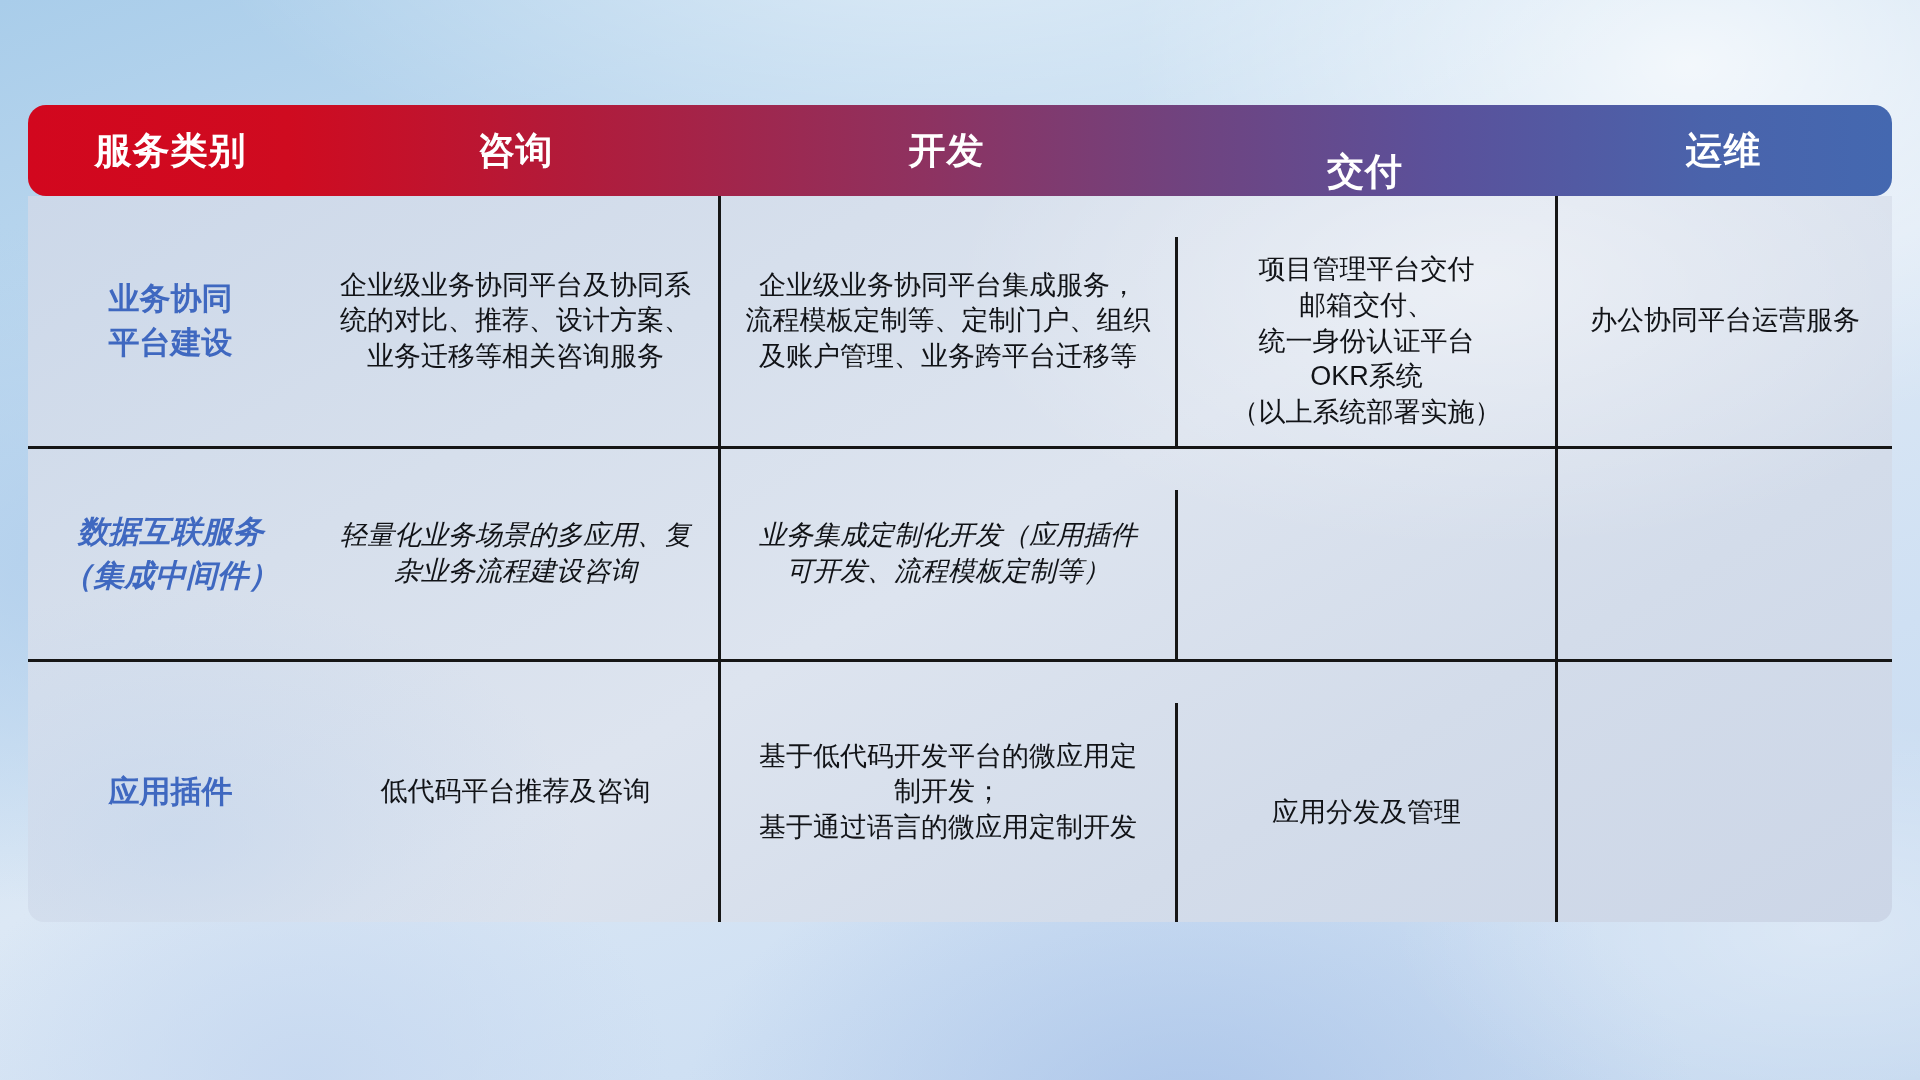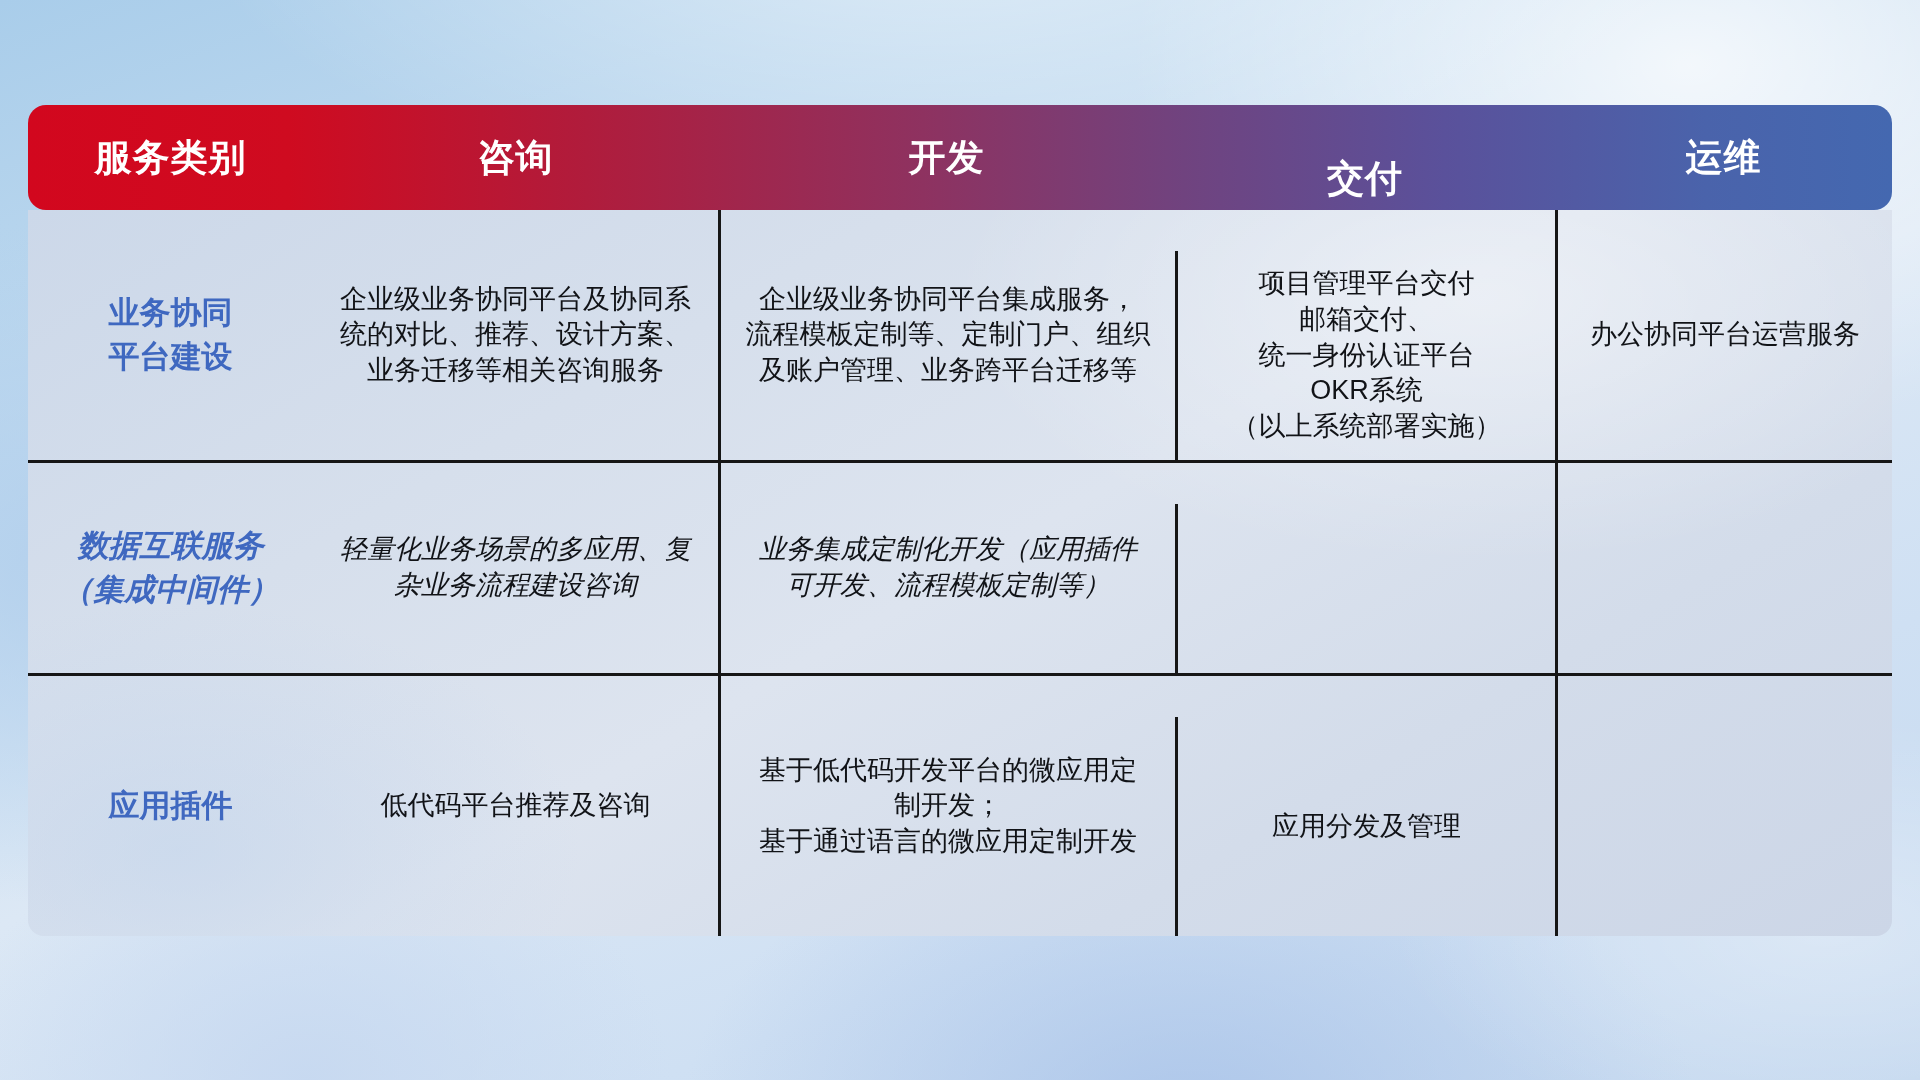--- a/index.html
+++ b/index.html
@@ -40,21 +40,21 @@
   #table-wrap {
     position: absolute;
     left: 28px;
     top: 105px;
     width: 1864px;
   }
 
   
   #table-header {
     display: flex;
-    height: 105px;
+    height: 91px;
     border-radius: 18px;
     background: linear-gradient(90deg,
         #d2071e 0%,
         #cf0b20 14%,
         #b01c3c 30%,
         #8e3260 48%,
         #70437f 62%,
         #5a519b 76%,
         #4a63ab 90%,
         #4468b0 100%);

